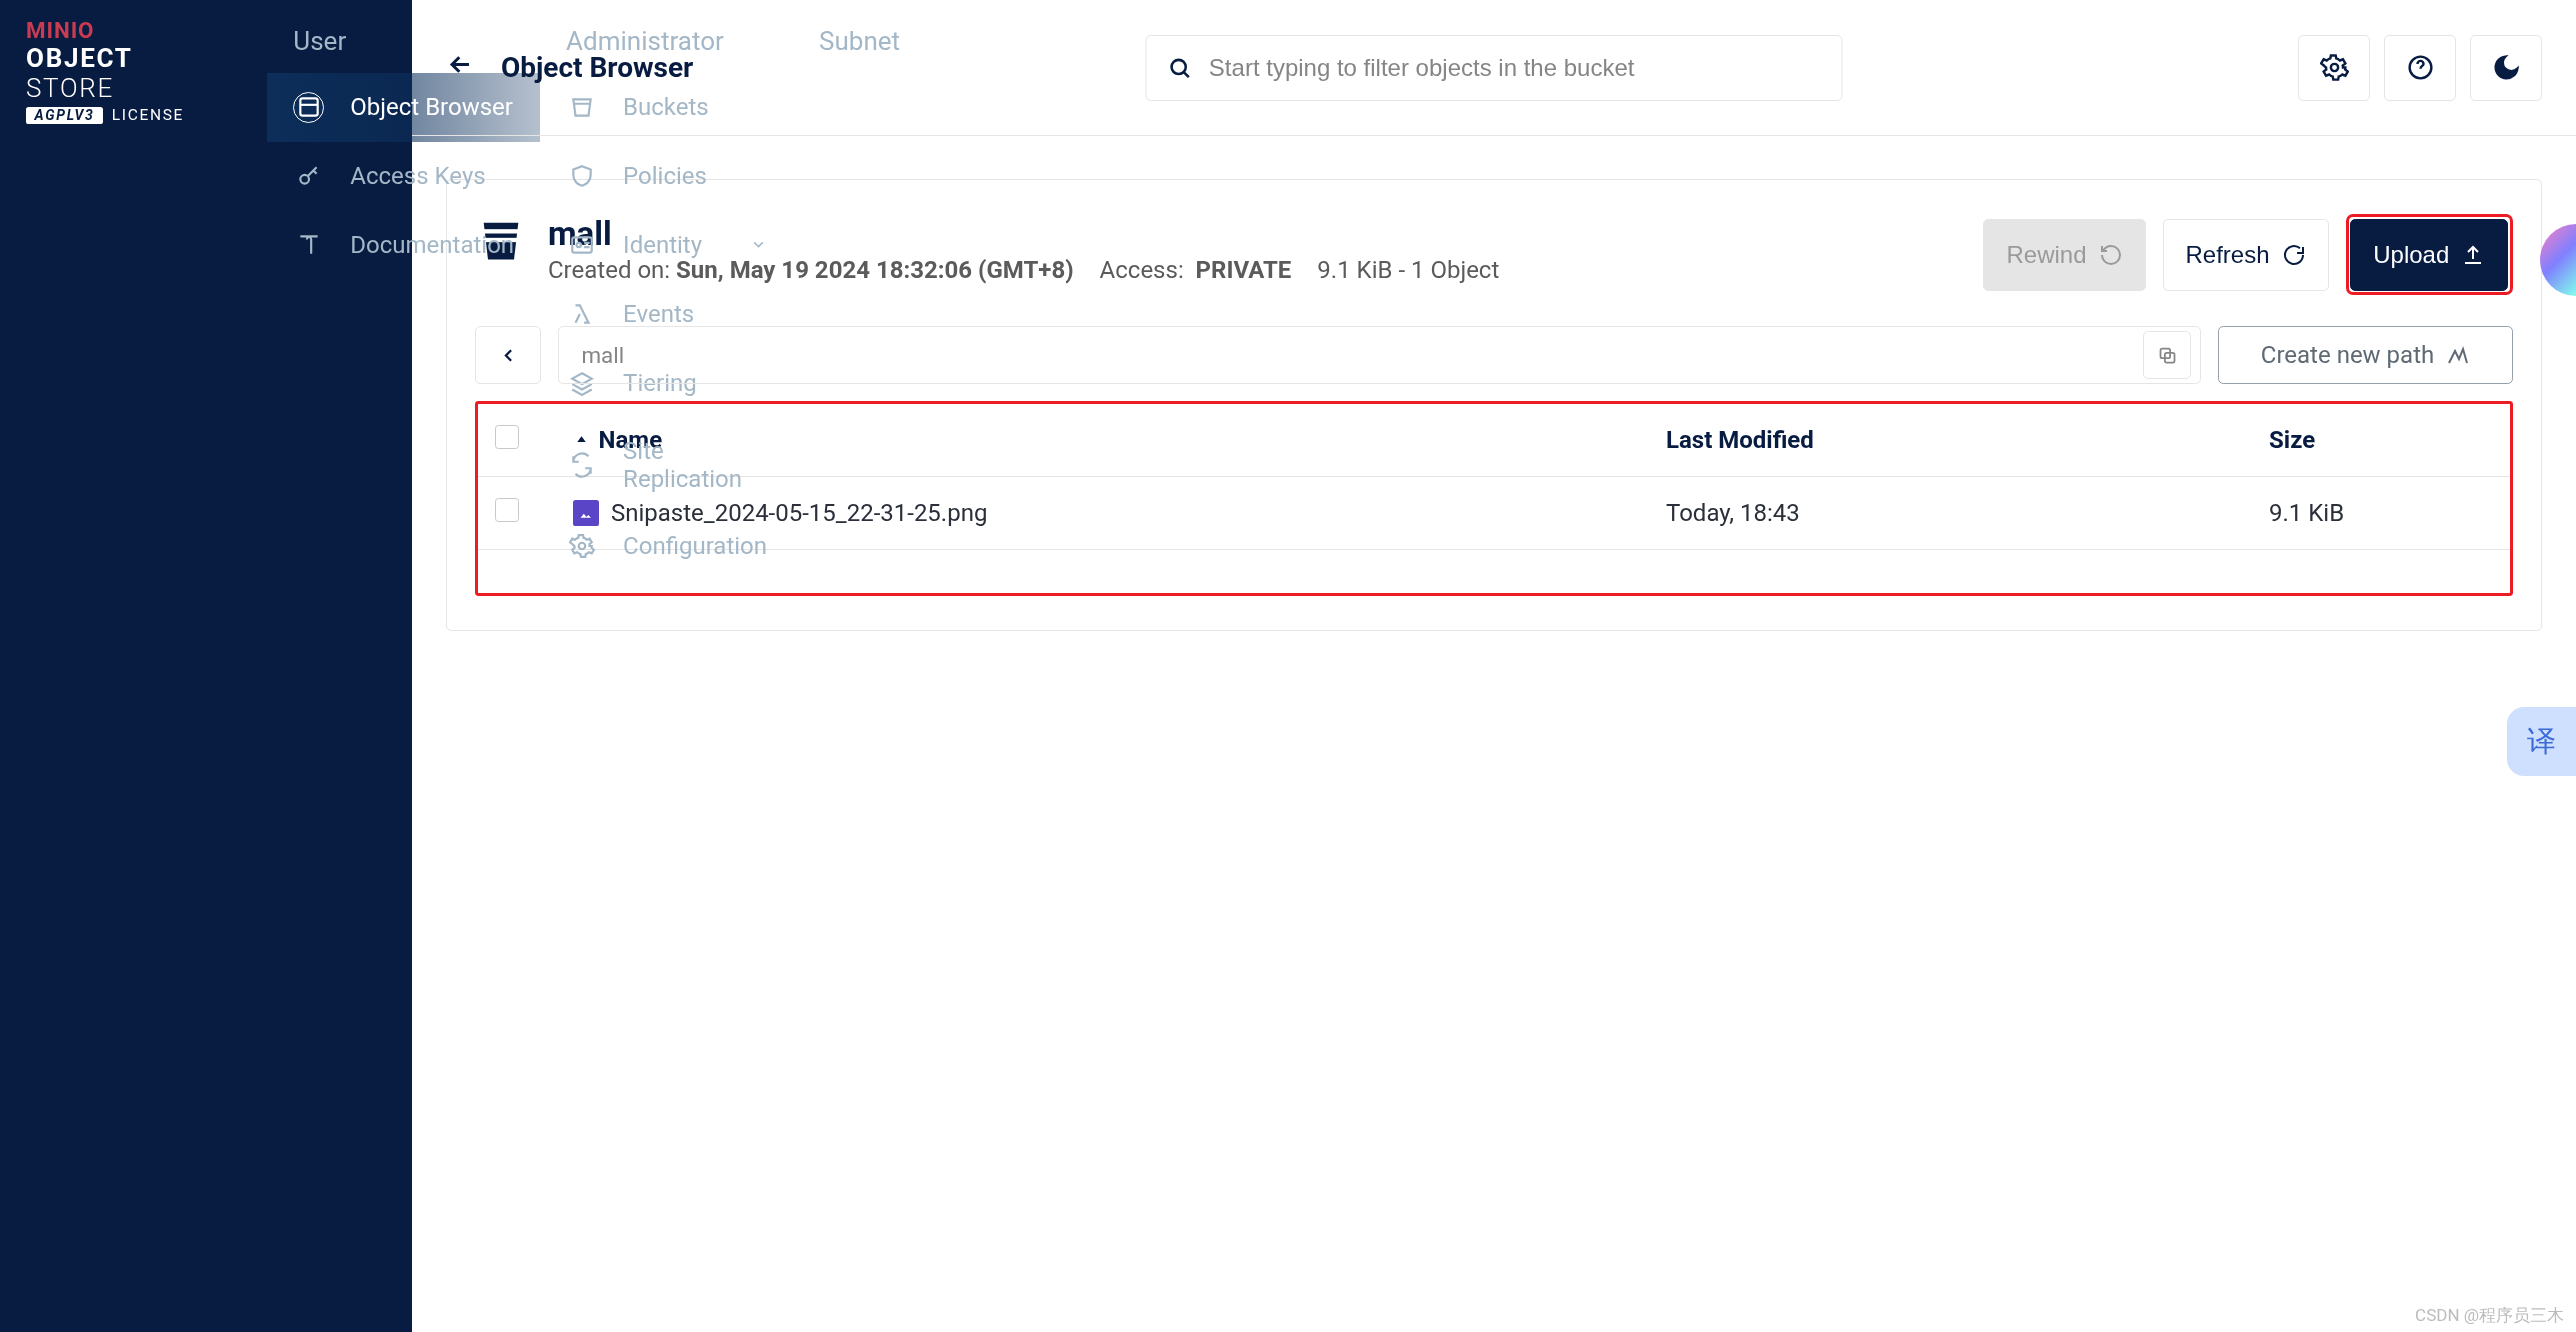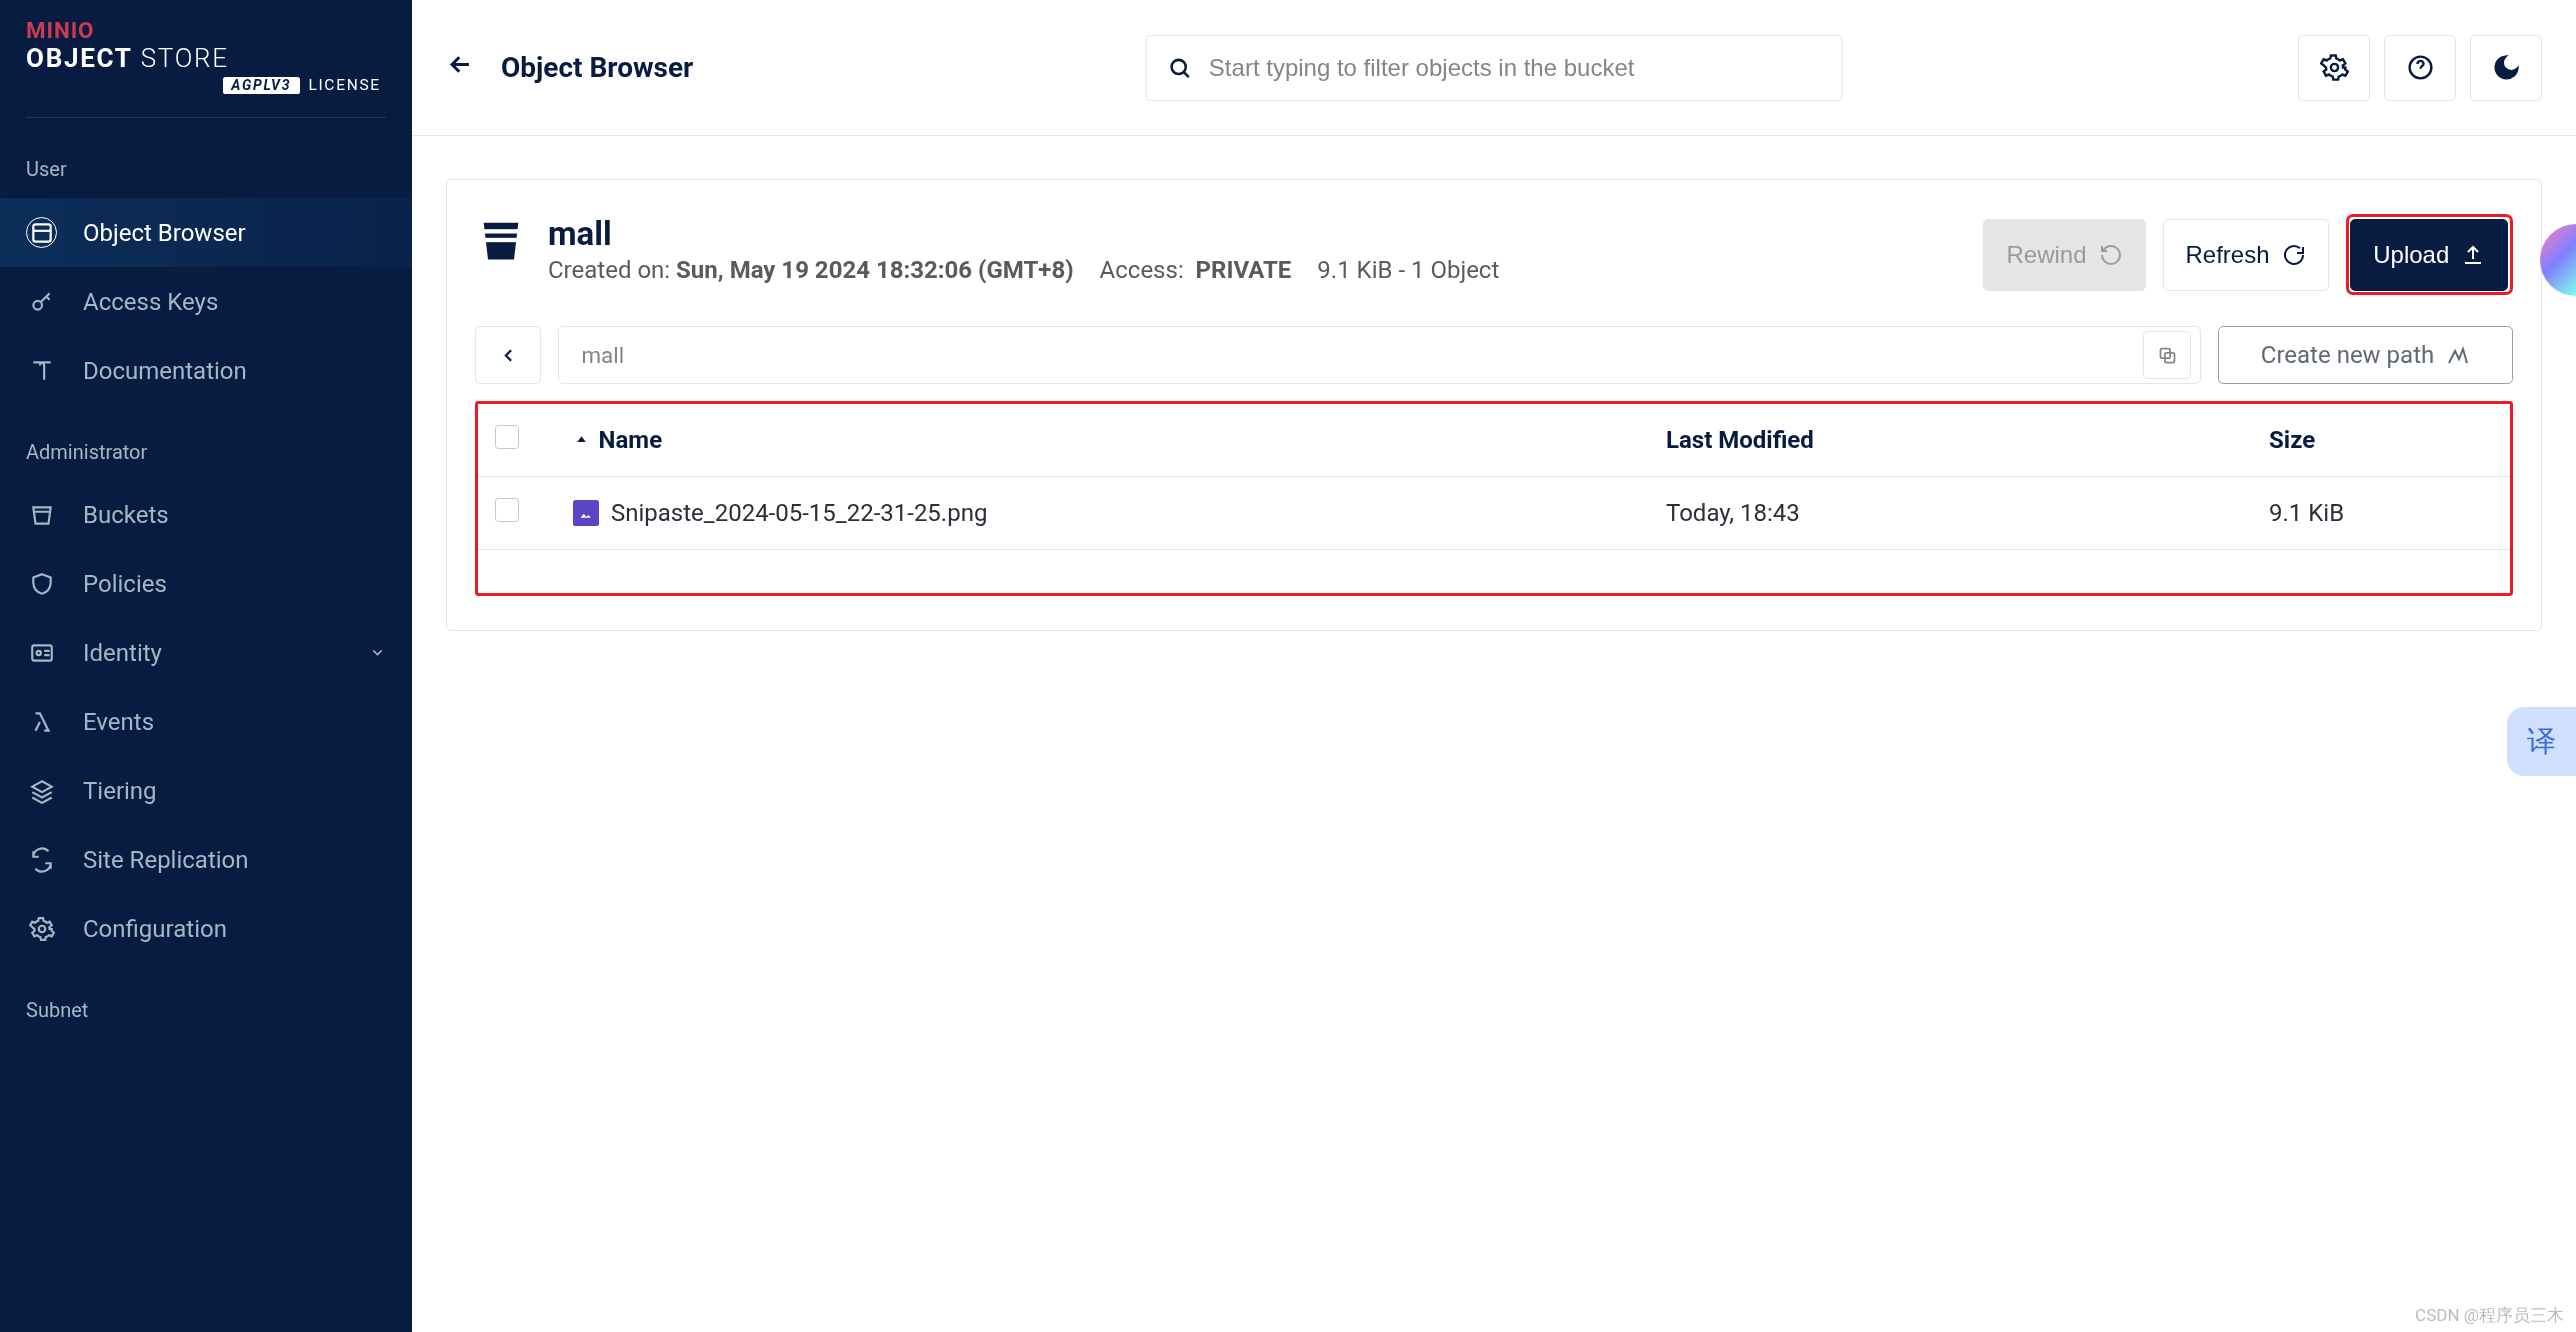--- a/index.html
+++ b/index.html
@@ -1,30 +1,30 @@
 <!DOCTYPE html>
 <html style="font-size:14px"><head>
 <meta charset="utf-8">
 <style>
 * { box-sizing: border-box; margin: 0; padding: 0; }
 body { font-family: -apple-system, BlinkMacSystemFont, "Segoe UI", Roboto, Helvetica, Arial, sans-serif; font-size: 12px; color: #081c42; background: #fff; width: 2576px; height: 1333px; overflow: hidden; transform-origin: top left; }
 .app { display: flex; width: 100%; height: 100%; }
 
 
-.sidebar { width: 412px; height: 100%; background: #081c42; color: #fff; display: flex; flex-direction: column; position: relative; }
+.sidebar { width: 412px; height: 100%; background: #081c42; color: #fff; display: flex; position: relative; }
 .logo-area { padding: 17px 26px 8.6px; }
 .logo-minio { color: #c83b51; font-weight: 700; font-size: 22.4px; letter-spacing: 0.9px; }
 .logo-object-store { color: #fff; font-weight: 300; font-size: 26px; letter-spacing: 1.7px; }
 .logo-object-store b { font-weight: 700; }
 .logo-license { color: #fff; font-size: 15.5px; letter-spacing: 1.7px; text-align: right; padding-right: 5.2px; display: flex; justify-content: flex-end; align-items: center; gap: 8.6px; margin-top: 3.4px; }
 .agpl-badge { background: #fff; color: #081c42; font-style: italic; font-weight: 700; font-size: 14px; padding: 0.9px 8.6px; border-radius: 2.6px; }
 .collapse-btn { position: absolute; top: 17px; right: 17px; color: #8399ab; font-size: 22.4px; cursor: pointer; }
 .sidebar-divider { height: 0.9px; background: rgba(255,255,255,0.12); margin: 14px 26px; }
 .nav-section { padding: 8.6px 0; }
-.nav-section-title { color: #a3b7c7; font-size: 20px; padding: 17px 26px; font-weight: 400; }
+.nav-section-title { color: #a3b7c7; font-size: 26px; padding: 17px 26px; font-weight: 400; }
 .nav-item { display: flex; align-items: center; gap: 26px; padding: 19px 26px; color: #a3b7c7; font-size: 24px; cursor: pointer; position: relative; }
 .nav-item.active { background: linear-gradient(90deg, rgba(12,48,92,0.9), rgba(12,48,92,0.3)); color: #fff; }
 .nav-item .icon-slot { width: 31px; height: 31px; display: inline-flex; align-items: center; justify-content: center; flex-shrink: 0; }
 .nav-item .icon-slot svg { width: 26px; height: 26px; }
 .active-indicator-circle { width: 34px; height: 34px; border: 1.7px solid #fff; border-radius: 50%; display: inline-flex; align-items: center; justify-content: center; }
 .active-indicator-circle svg { width: 19px; height: 19px; }
 .nav-item .chevron { margin-left: auto; }
 
 
 .main { flex: 1; display: flex; flex-direction: column; height: 100%; }

